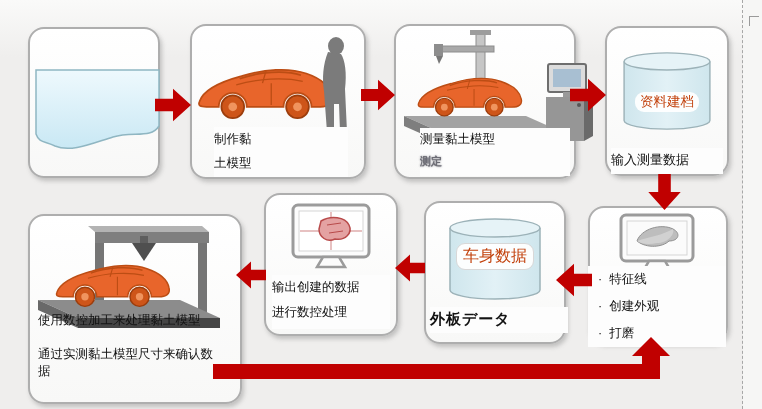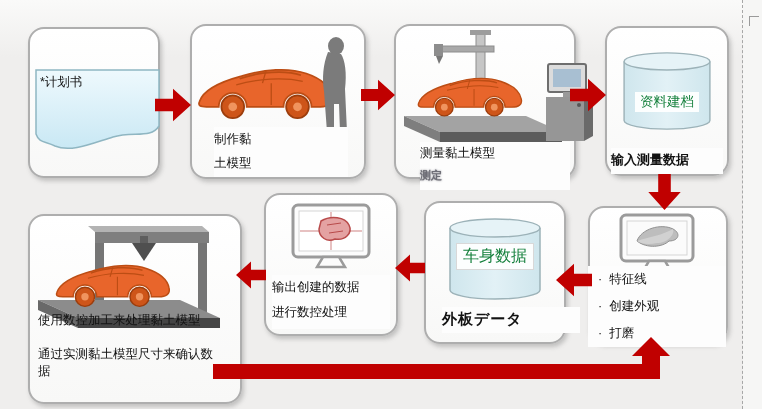--- a/index.html
+++ b/index.html
@@ -6,24 +6,24 @@
   body{font-family:"Liberation Sans","DejaVu Sans",sans-serif;background:#fff;}
   #canvas{position:relative;width:762px;height:409px;overflow:hidden;
     background:linear-gradient(180deg,#fafaf9 0%,#efeeed 14%,#efeeed 100%);}
   .box{position:absolute;border:2px solid #aeaeae;border-radius:16px;
     background:linear-gradient(180deg,#ffffff,#f8f8f7);
     box-shadow:2px 3px 4px rgba(110,110,110,.35);}
   .cap{position:absolute;background:#fdfdfd;color:#121212;font-size:12.5px;
     z-index:4;line-height:24px;}
   .cap-left{text-align:left;}
   .blurry{font-weight:bold;color:#55555f;opacity:.85;text-shadow:0 0 2px rgba(90,90,100,.9);font-size:11px;}
-  .bold-cap{font-weight:bold;font-size:13px;}
+  .bold-cap{font-weight:normal;font-size:13px;}
   .big-cap{font-weight:bold;font-size:15px;letter-spacing:1px;}
   .cyl-label{position:absolute;z-index:4;background:rgba(255,255,255,.92);
-    padding:1px 5px;font-size:13.5px;color:#15803d;white-space:nowrap;}
+    padding:1px 5px;font-size:13.5px;color:#c2410c;white-space:nowrap;border-radius:9px;}
   .arrow{position:absolute;z-index:6;}
   .bullets{position:absolute;z-index:4;background:#fdfdfd;}
   .bullet-row{line-height:27px;font-size:12.5px;color:#111;white-space:nowrap;}
   .bullet-row .dot{margin-right:7px;}
   svg{display:block;}
   .illus{position:absolute;z-index:1;}
   #pagebreak{position:absolute;left:742px;top:0;width:0;height:409px;
     border-left:1px dashed #a7a7a7;z-index:8;}
   #rightstrip{position:absolute;left:743px;top:0;width:19px;height:409px;background:#f6f6f5;z-index:7;}
   #cornermark{position:absolute;left:749px;top:16px;width:9px;height:9px;
@@ -65,21 +65,20 @@
         <polygon points="11,0 11,20 0,20 18,40 36,20 25,20 25,0" fill="#C00000"></polygon>
       </symbol>
     </defs>
   </svg>
 
   <div class="box" style="left:28px;top:27px;width:128px;height:147px">
     <svg class="illus" style="left:5px;top:40px" width="125" height="88" viewBox="0 0 125 88">
       <path d="M1,1 H124 V57 C116,70 98,62 78,68 C58,74 36,84 20,77 C10,72 4,74 1,65 Z" fill="url(#docGrad)" stroke="#8fb6c2" stroke-width="1.5"></path>
     </svg>
     <div class="cap cap-left" style="left:10px;top:42px;width:110px;background:transparent;line-height:23px;z-index:3">
-      <div>*计划书</div>
     </div>
   </div>
 
   <svg class="arrow" style="left:155px;top:88px" width="36" height="34">
       <use href="#rarrow" width="36" height="34"></use>
     </svg>
 
   <div class="box" style="left:190px;top:24px;width:172px;height:151px">
     <svg class="illus" style="left:4px;top:6px" width="164" height="104" viewBox="0 0 164 104">
       <use href="#car" x="0" y="24" width="140" height="70"></use>
@@ -113,21 +112,21 @@
       <use href="#car" x="18" y="38" width="108" height="54"></use>
       <g>
         <rect x="148" y="67" width="38" height="44" fill="#969696"></rect>
         <polygon points="186,67 195,72 195,106 186,111" fill="#6a6a6a"></polygon>
         <rect x="150" y="34" width="38" height="28" rx="2" fill="#dcdcdc" stroke="#6e6e6e" stroke-width="2"></rect>
         <rect x="155" y="39" width="28" height="18" fill="#a8bfd2"></rect>
         <rect x="165" y="62" width="8" height="5" fill="#999"></rect>
         <circle cx="181" cy="75" r="2" fill="#555"></circle>
       </g>
     </svg>
-    <div class="cap" style="left:24px;top:116px;width:150px;height:48px;line-height:22px">
+    <div class="cap" style="left:24px;top:102px;width:150px;height:48px;line-height:22px">
       <div>测量黏土模型</div>
       <div class="blurry">测定</div>
     </div>
   </div>
 
   <svg class="arrow" style="left:570px;top:78px" width="36" height="34">
       <use href="#rarrow" width="36" height="34"></use>
     </svg>
 
   <div class="box" style="left:605px;top:26px;width:120px;height:146px">
@@ -161,21 +160,21 @@
   <svg class="arrow" style="left:556px;top:263px" width="36" height="34">
       <use href="#larrow" width="36" height="34"></use>
     </svg>
 
   <div class="box" style="left:424px;top:201px;width:138px;height:139px">
     <svg class="illus" style="left:19px;top:13px" width="100" height="86" viewBox="0 0 100 86">
       <path d="M5,12 V74 A45,9 0 0 0 95,74 V12" fill="url(#cylGrad)" stroke="#9cb2b8" stroke-width="1.5"></path>
       <ellipse cx="50" cy="12" rx="45" ry="9" fill="#e6f3f7" stroke="#9cb2b8" stroke-width="1.5"></ellipse>
     </svg>
     <div class="cyl-label" style="left:50%;transform:translateX(-50%);top:40px;font-size:16px;border:1px solid #d8d8d8;padding:2px 6px">车身数据</div>
-    <div class="cap big-cap" style="left:16px;top:104px;width:138px;height:26px">外板データ</div>
+    <div class="cap big-cap" style="left:4px;top:104px;width:138px;height:26px">外板データ</div>
   </div>
 
   <svg class="arrow" style="left:395px;top:251px" width="30" height="34">
       <use href="#larrow" width="30" height="34"></use>
     </svg>
 
   <div class="box" style="left:264px;top:193px;width:130px;height:139px">
     <svg class="illus" style="left:25px;top:8px" width="80" height="70" viewBox="0 0 80 70">
       <rect x="2" y="2" width="76" height="52" rx="5" fill="#fcfcfc" stroke="#9b9b9b" stroke-width="3"></rect>
       <rect x="8" y="8" width="64" height="40" fill="#ffffff" stroke="#d5d5d5"></rect>

